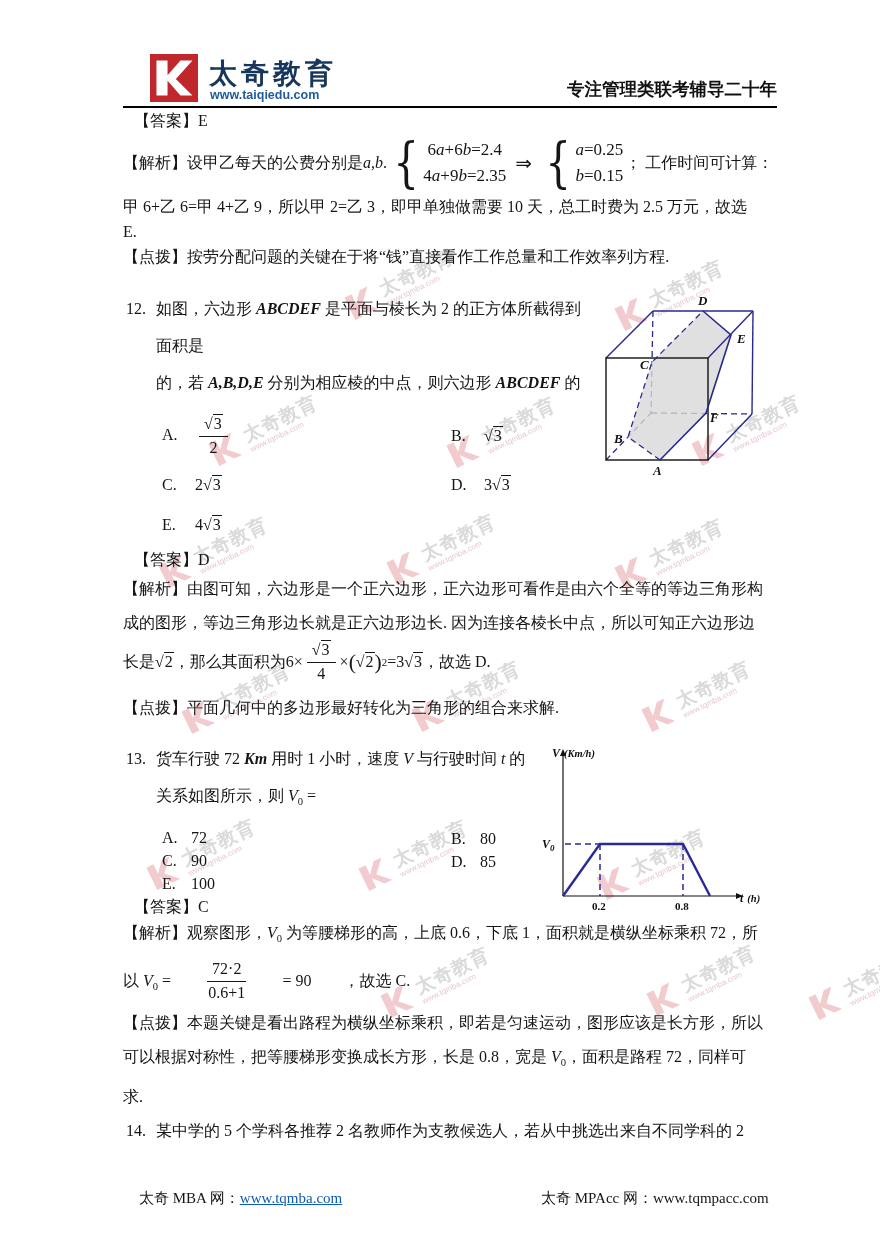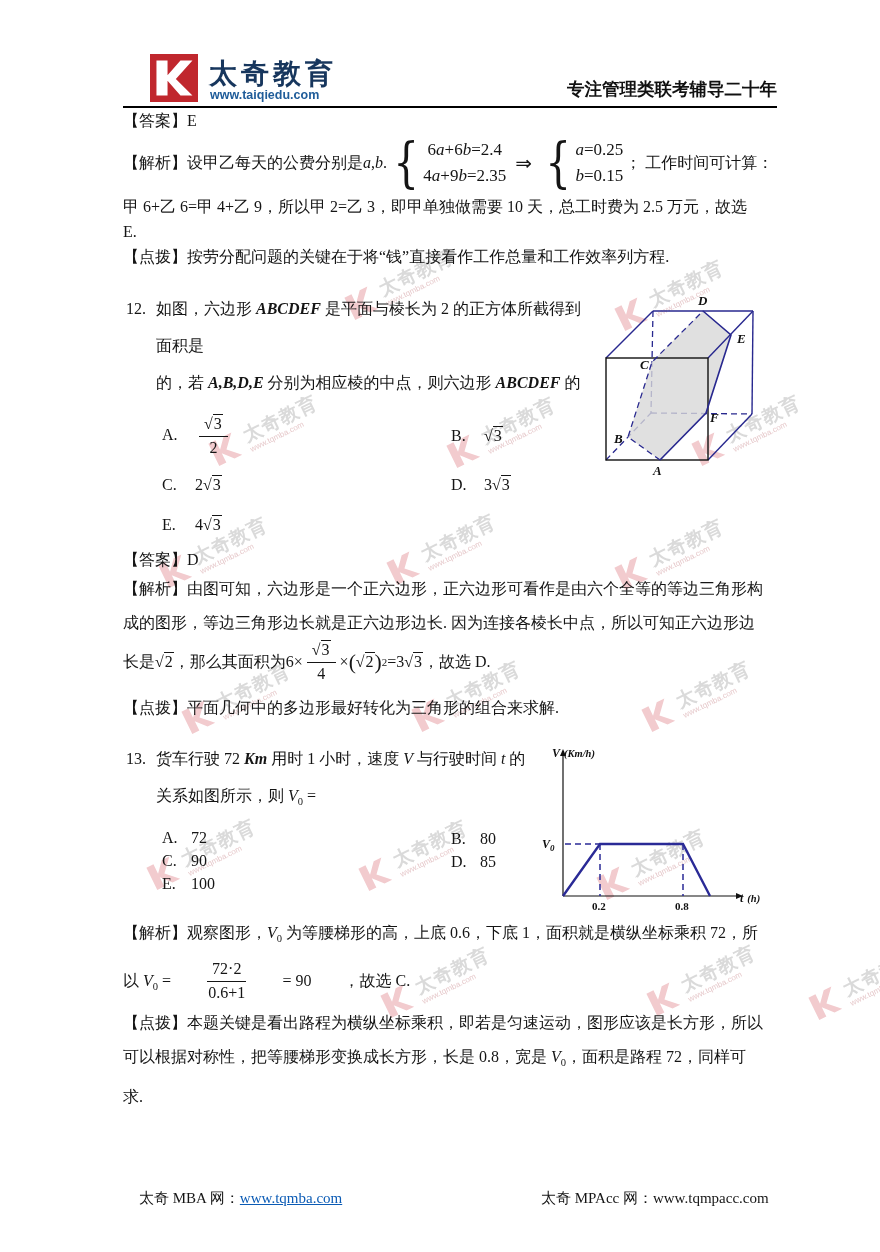--- a/index.html
+++ b/index.html
@@ -18,21 +18,21 @@
   .brand{position:absolute;left:209px;top:55px;font-size:28px;font-weight:bold;color:#17365d;
          letter-spacing:4px;z-index:2;font-family:"Liberation Sans","DejaVu Sans",sans-serif;}
   .brand-url{position:absolute;left:210px;top:88px;font-size:12.5px;font-weight:bold;color:#1f5c99;
          z-index:2;font-family:"Liberation Sans",sans-serif;}
   .tagline{position:absolute;right:103px;top:77px;font-size:17.5px;font-weight:bold;color:#111;z-index:2;}
   .rule{position:absolute;left:123px;top:106px;width:654px;border-top:2px solid #000;z-index:2;}
   
   .sec{position:absolute;left:123px;width:654px;z-index:1;}
   .ln{font-size:16px;color:#151515;}
   .s1line{font-size:16px;line-height:25px;}
-  .ansline{font-size:16px;line-height:24px;}
+  .ansline{font-size:16px;line-height:24px;margin-left:11px;}
   .sol{font-size:16px;line-height:34px;}
   .tip12{font-size:16px;line-height:24px;margin-top:12px;}
   .qline{font-size:16px;line-height:37px;}
   .qnum{display:inline-block;width:33px;padding-left:3px;box-sizing:border-box;}
   .cont{padding-left:33px;}
   
   .eqrow{display:flex;align-items:center;height:62px;font-size:16px;}
   .sys{display:inline-flex;align-items:center;margin:0 2px;}
   .brace{font-size:54px;line-height:0.95;font-weight:400;transform:scaleX(.75);
          font-family:"DejaVu Serif",serif;}
@@ -367,20 +367,21 @@
       <span><span class="olabel">A.</span><span>72</span></span>
       <span class="second"><span class="olabel">B.</span><span>80</span></span>
     </div>
     <div class="optrow opt13">
       <span><span class="olabel">C.</span><span>90</span></span>
       <span class="second"><span class="olabel">D.</span><span>85</span></span>
     </div>
     <div class="optrow opt13">
       <span><span class="olabel">E.</span><span>100</span></span>
     </div>
+    <div class="ansline">【答案】C</div>
   </div>
 
   <svg class="fig" style="left:540px;top:744px" width="228" height="172" viewBox="0 0 228 172">
     <g stroke="#111" stroke-width="1.2" fill="none">
       <line x1="23" y1="10" x2="23" y2="152"></line>
       <line x1="23" y1="152" x2="198" y2="152"></line>
     </g>
     <polygon points="23,5 20,12 26,12" fill="#111"></polygon>
     <polygon points="203,152 196,149 196,155" fill="#111"></polygon>
     <g stroke="#2a2a96" stroke-width="1.5" fill="none" stroke-dasharray="6,4">
@@ -407,19 +408,22 @@
           <span class="den">0.6+1</span>
         </span>
       <span>= 90</span>
       <span>，故选 C.</span>
     </div>
     <div class="sol"><span>【点拨】本题关键是看出路程为横纵坐标乘积，即若是匀速运动，图形应该是长方形，所以</span></div>
     <div class="sol"><span>可以根据对称性，把等腰梯形变换成长方形，长是 0.8，宽是 </span><span class="mi">V</span><span class="msub">0</span><span>，面积是路程 72，同样可</span></div>
     <div class="sol"><span>求.</span></div>
   </div>
 
+  <div class="sec" style="top:1118px">
+    <div class="ln" style="line-height:26px"><span class="qnum">14.</span><span>某中学的 5 个学科各推荐 2 名教师作为支教候选人，若从中挑选出来自不同学科的 2</span></div>
+  </div>
 
   <div class="footer">
     <span>太奇 MBA 网：</span><a href="#" class="f-link">www.tqmba.com</a>
     <span class="f-right"><span>太奇 MPAcc 网：</span><span>www.tqmpacc.com</span></span>
   </div>
 
 </div>
 
 </body></html>

